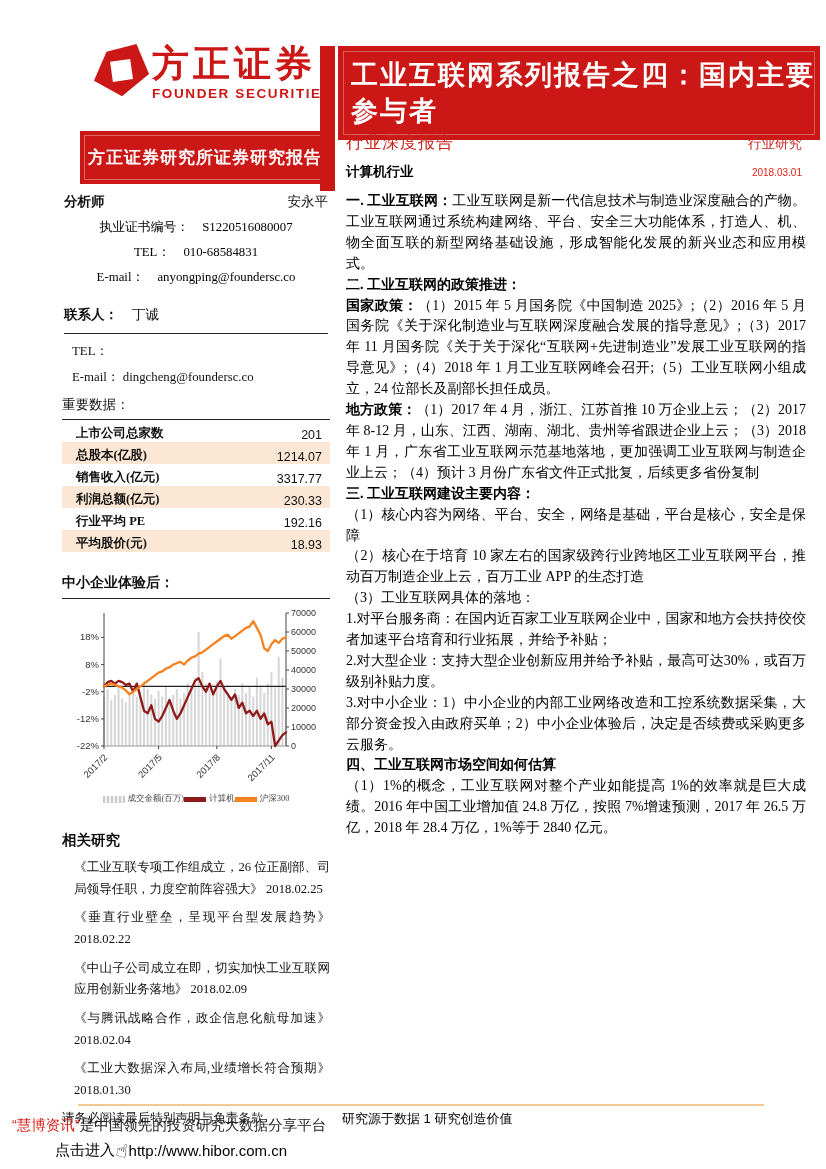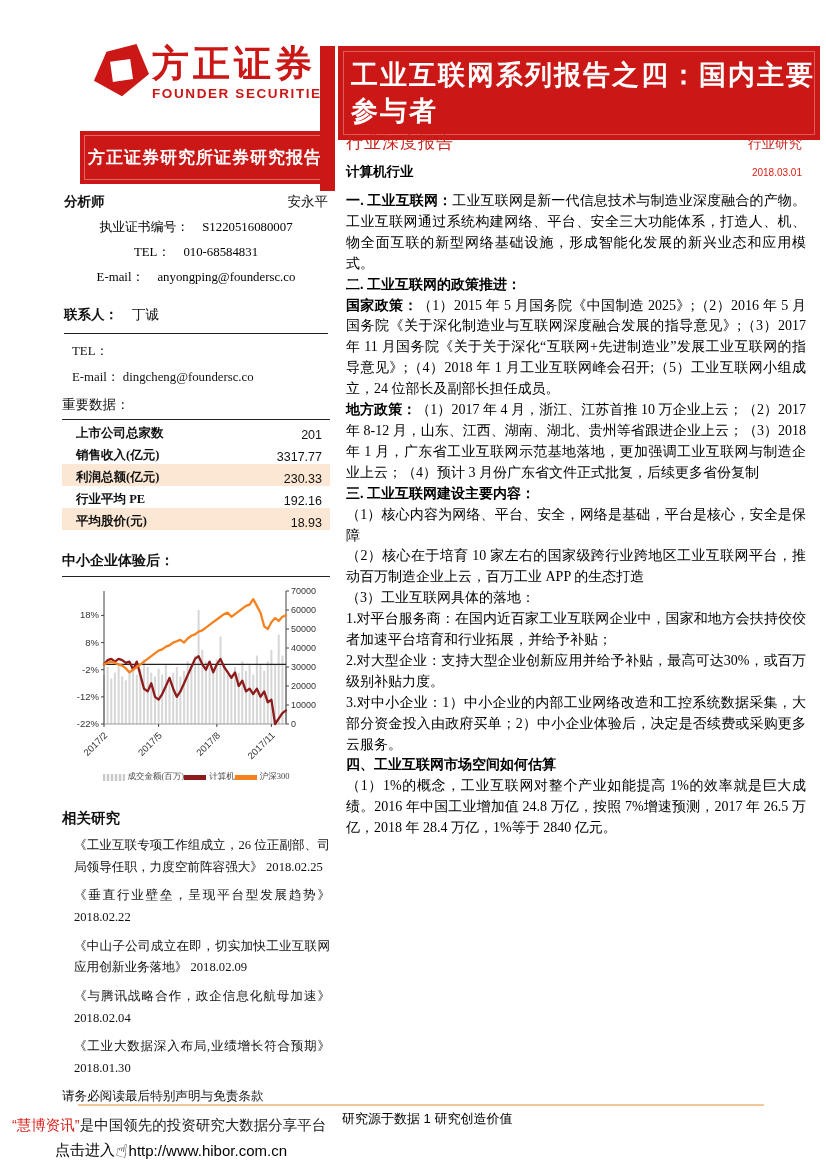--- a/index.html
+++ b/index.html
@@ -152,20 +152,24 @@
   </div>
   <div class="sub-info">
     <span>E-mail：</span>
     <span class="val">dingcheng@foundersc.co</span>
   </div>
   <div class="keydata-head">重要数据：</div>
   <div id="key-data-table">
       <div class="kd-row">
         <span class="k">上市公司总家数</span>
         <span class="v">201</span>
+      </div>
+      <div class="kd-row alt">
+        <span class="k">总股本(亿股)</span>
+        <span class="v">1214.07</span>
       </div>
       <div class="kd-row">
         <span class="k">销售收入(亿元)</span>
         <span class="v">3317.77</span>
       </div>
       <div class="kd-row alt">
         <span class="k">利润总额(亿元)</span>
         <span class="v">230.33</span>
       </div>
       <div class="kd-row">

